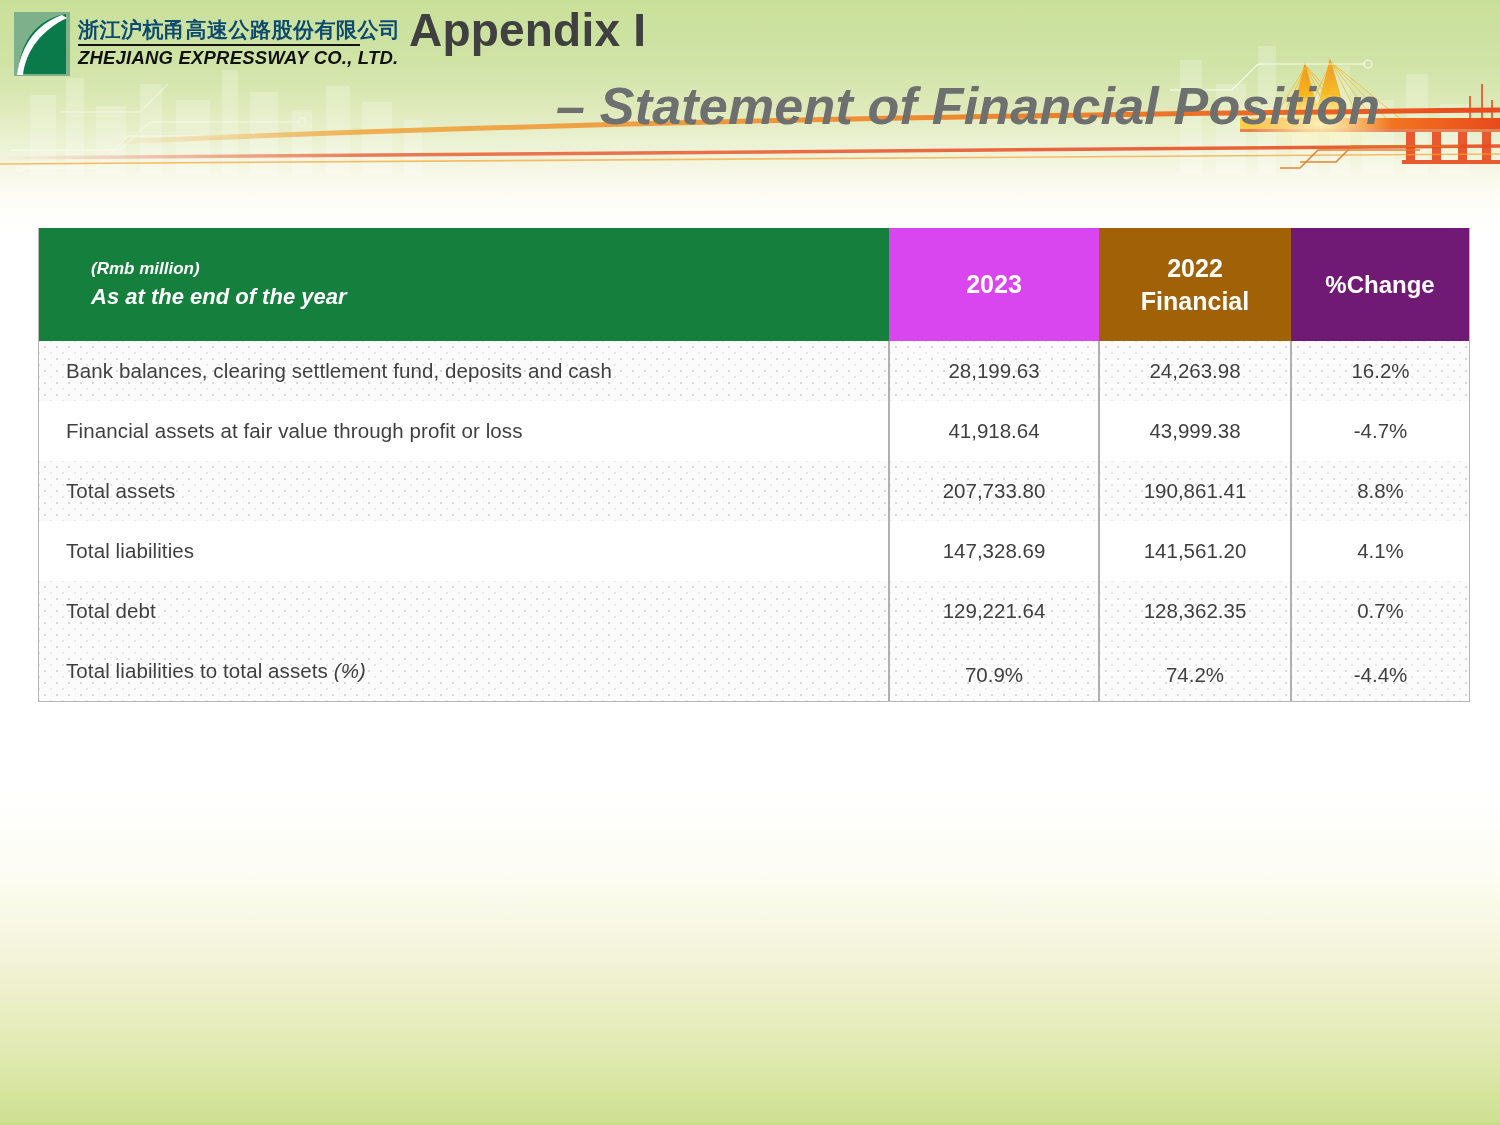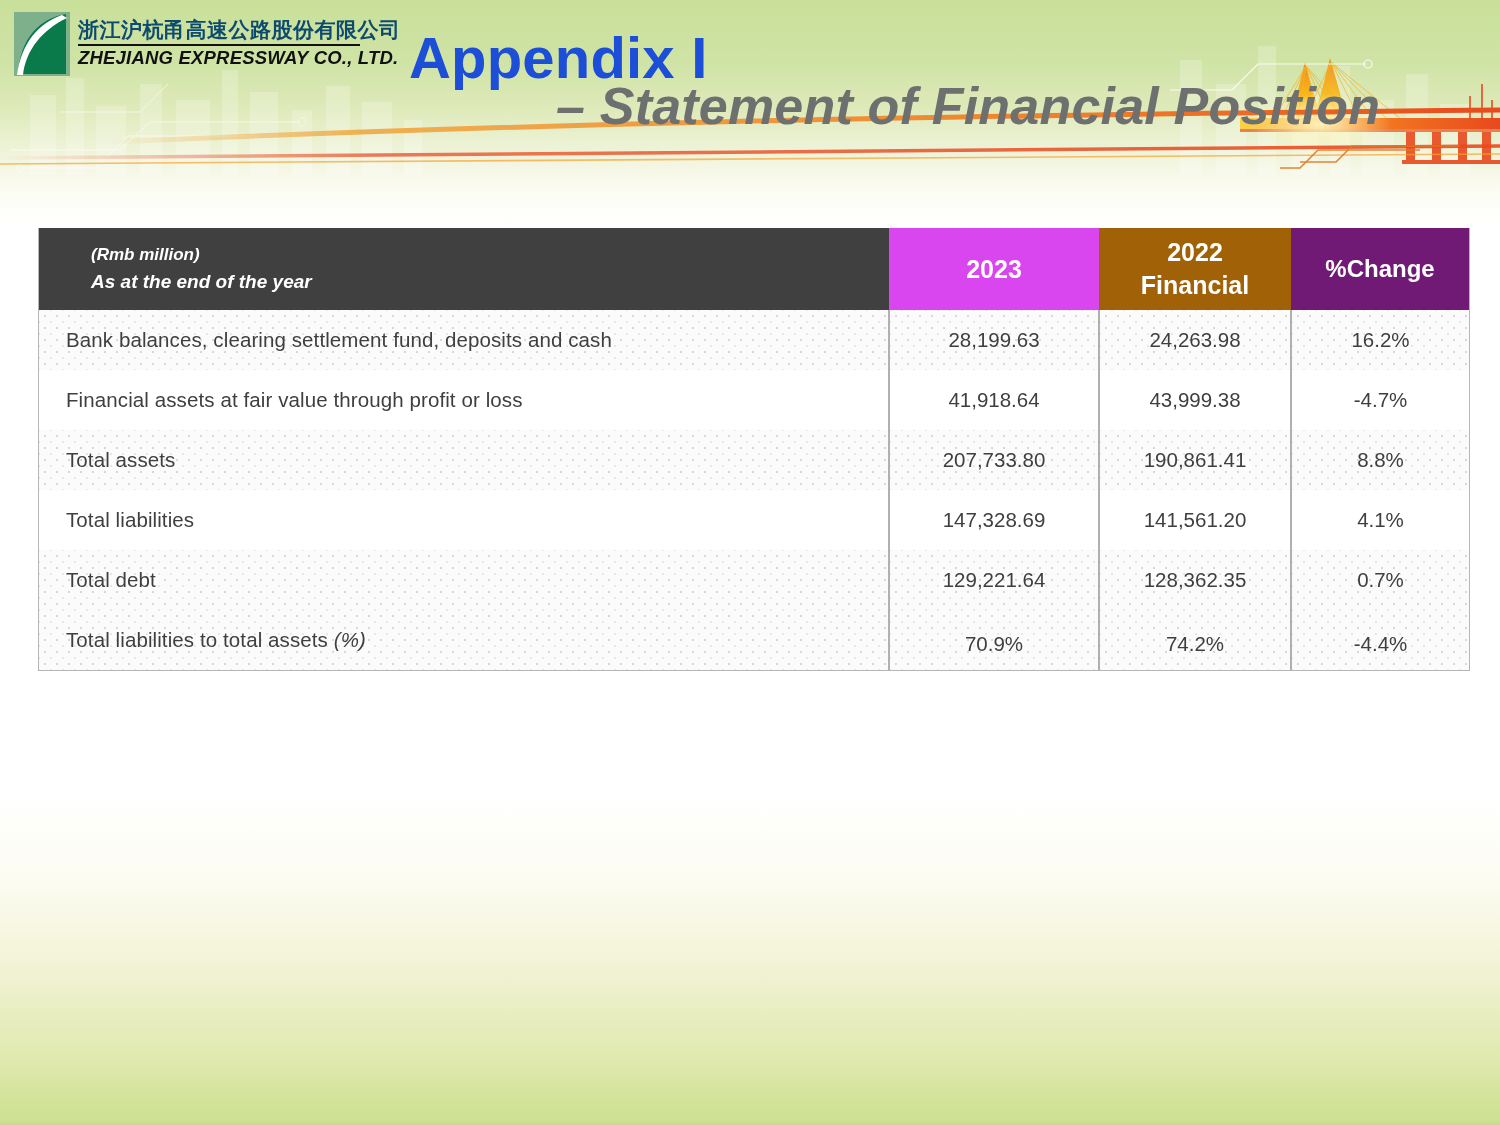--- a/index.html
+++ b/index.html
@@ -103,24 +103,24 @@
     font-style: italic;
     color: #111111;
     letter-spacing: .2px;
     white-space: nowrap;
   }
 
   
   .title-main {
     position: absolute;
     left: 409px;
-    top: 24px;
-    font-size: 58px;
-    font-weight: bold;
-    color: #1d4ed8;
+    top: 3px;
+    font-size: 46px;
+    font-weight: bold;
+    color: #404040;
     letter-spacing: .2px;
   }
   .title-sub {
     position: absolute;
     left: 556px;
     top: 76px;
     font-size: 52px;
     font-weight: bold;
     font-style: italic;
     color: #6e7070;
@@ -143,34 +143,34 @@
     width: 100%;
     table-layout: fixed;
   }
   table.fin th, table.fin td {
     padding: 0;
     margin: 0;
   }
 
   
   .hd-label {
-    background: #404040;
-    height: 82px;
+    background: #15803d;
+    height: 113px;
     vertical-align: middle;
     text-align: left;
     padding-left: 52px !important;
     color: #ffffff;
   }
   .hd-label .l1 {
     font-size: 17px;
     font-style: italic;
     line-height: 1.5;
   }
   .hd-label .l2 {
-    font-size: 19px;
+    font-size: 22px;
     font-style: italic;
     font-weight: bold;
     line-height: 1.45;
   }
   .hd-2023 {
     background: #d946ef;
     color: #ffffff;
     font-size: 25px;
     font-weight: bold;
     text-align: center;

